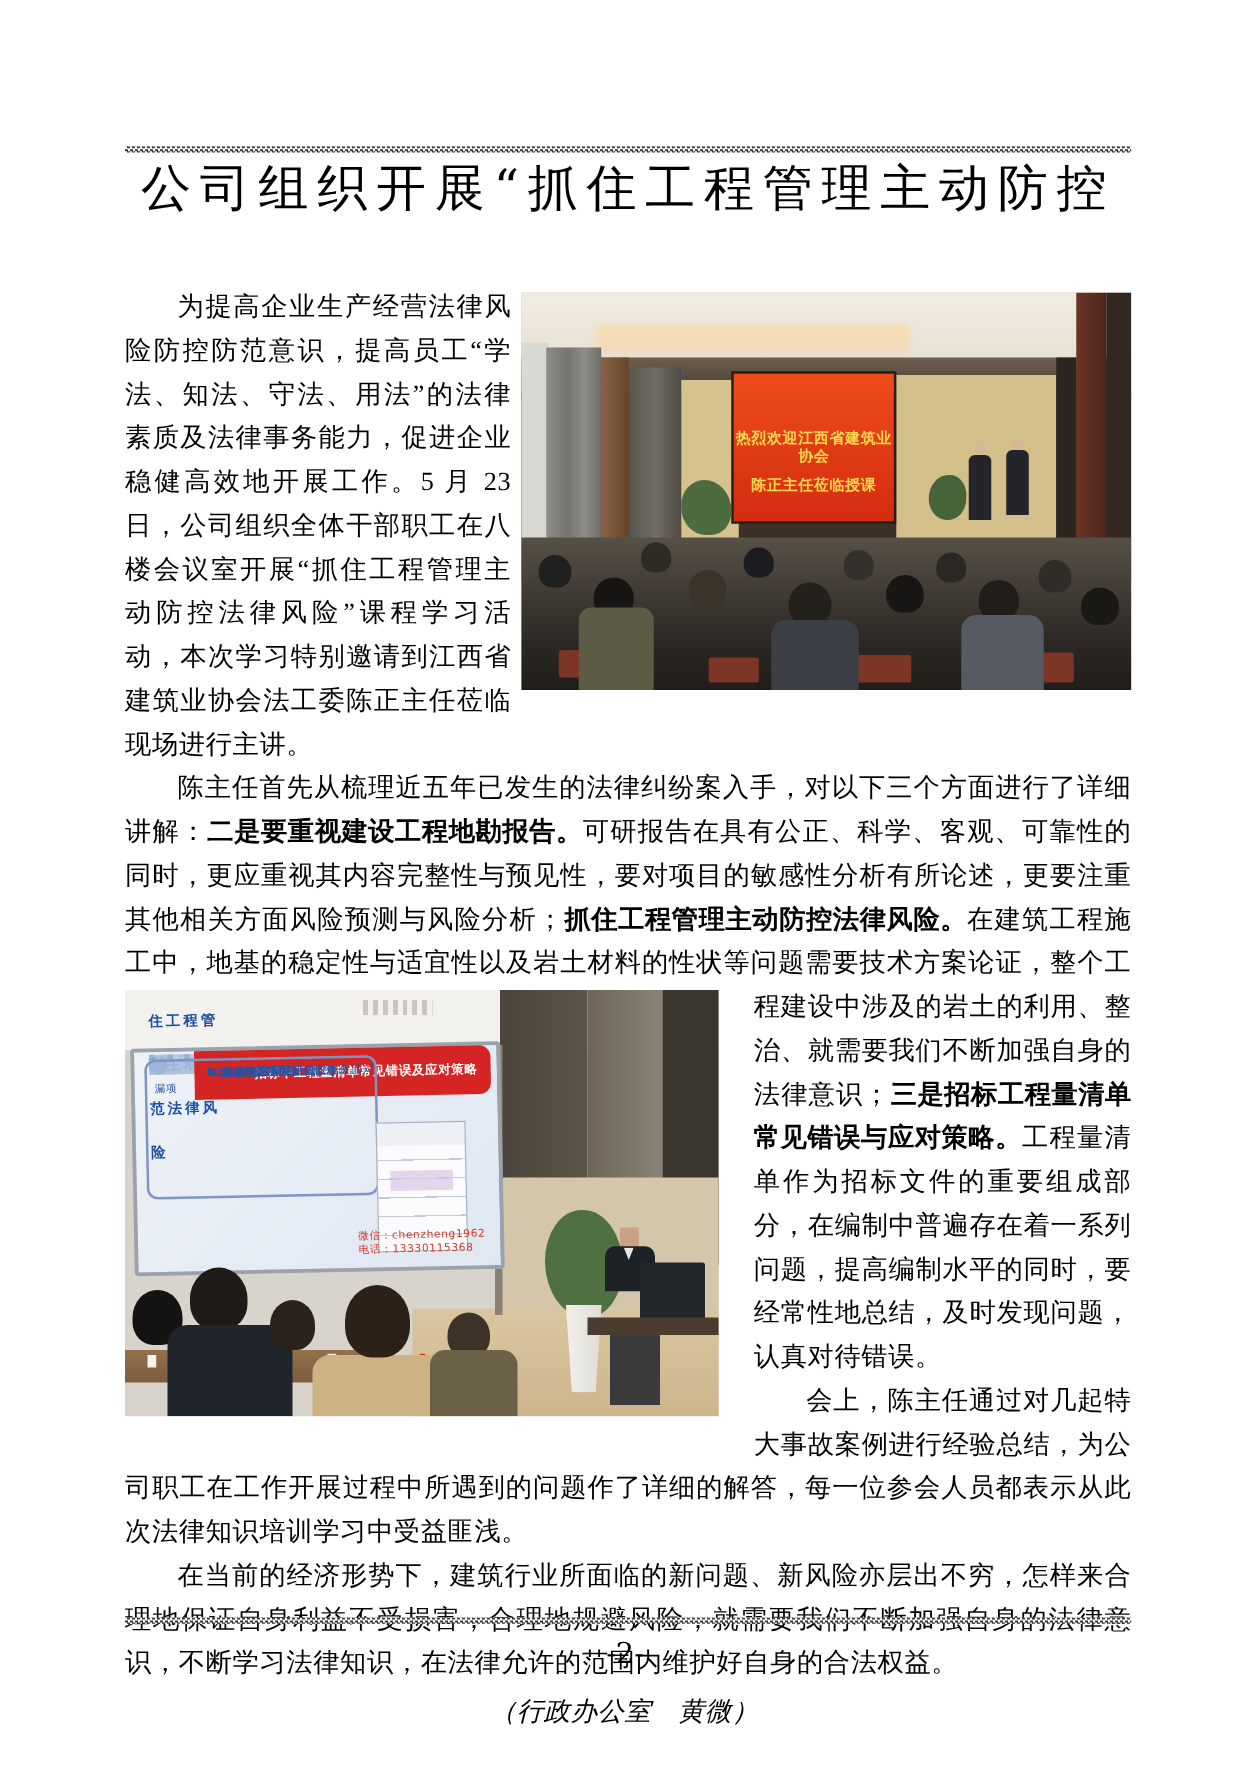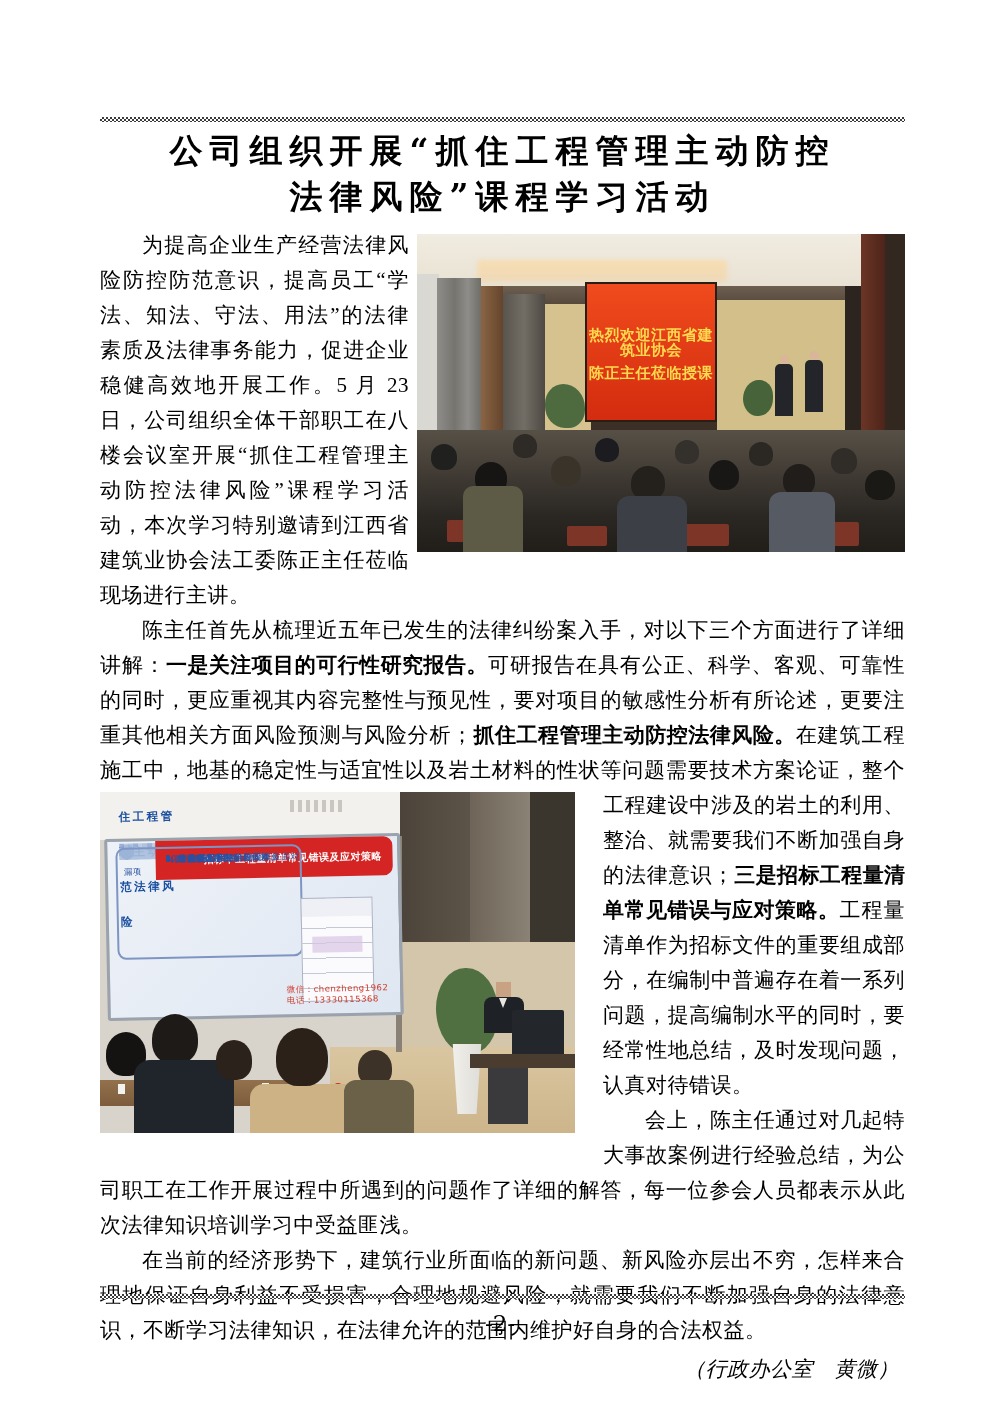--- a/index.html
+++ b/index.html
@@ -16,41 +16,41 @@
   .rule {
     height:5px;
     background: repeating-conic-gradient(#3a3a3a 0% 25%, #ffffff 0% 50%) 0 0 / 4px 4px;
   }
   .top-rule { position:absolute; left:100px; right:95px; top:117px; }
   .bottom-rule { position:absolute; left:100px; right:95px; top:1294px; }
   .title {
     position:absolute; left:100px; right:95px; top:128px;
     text-align:center;
     font-family:"DejaVu Serif", serif;
-    font-weight:bold;
-    font-size:33px;
+    font-weight:normal;
+    font-size:40px;
     line-height:46px;
     letter-spacing:7px;
     color:#000;
   }
   .article {
     position:absolute; left:100px; right:95px; top:228px;
     font-size:21px;
     line-height:35px;
     text-align:justify;
     letter-spacing:0.5px;
   }
   .para { text-indent:2em; }
   .para b {
     font-family:"DejaVu Sans", sans-serif;
     font-weight:bold;
     letter-spacing:0;
   }
   .signature {
-    text-align:right;
+    text-align:center;
     font-style:italic;
     margin-top:4px;
     padding-right:6px;
   }
   .page-number {
     position:absolute; left:0; right:0; top:1310px;
     text-align:center;
     font-size:23px;
     font-family:"DejaVu Serif", serif;
   }
@@ -75,24 +75,24 @@
   .p1-pillar { left:64px; top:52px; width:22px; height:250px;
      background:linear-gradient(90deg,#8a6444,#64452c); }
   .p1-curtain2 { left:86px; top:60px; width:42px; height:240px;
      background:linear-gradient(90deg,#59554e,#726e66 50%,#4e4a43); }
   .p1-khaki-l { left:128px; top:70px; width:46px; height:220px; background:#d5c28e; }
   .p1-khaki-r { left:300px; top:66px; width:128px; height:190px; background:#d3bf8a; }
   .p1-panel-r { left:428px; top:52px; width:16px; height:230px; background:#2c241e; }
   .p1-red-pillar { left:444px; top:0; width:24px; height:300px;
      background:linear-gradient(90deg,#6b3526,#4e241a); }
   .p1-far-right { left:468px; top:0; width:20px; height:318px; background:#33281f; }
-  .p1-screen { left:170px; top:50px; width:128px; height:136px;
+  .p1-screen { left:170px; top:65px; width:128px; height:118px;
      background:linear-gradient(180deg,#f04b1d,#d32c0f);
      box-shadow:0 0 0 2px #2a1d16; color:#ffd94e; text-align:center;
-     font-family:"DejaVu Sans",sans-serif; font-weight:bold; font-size:15px; line-height:15px; }
+     font-family:"DejaVu Sans",sans-serif; font-weight:bold; font-size:12px; line-height:15px; }
   .p1-screen .s1 { position:static; display:block; margin-top:44px; }
   .p1-screen .s2 { position:static; display:block; margin-top:8px; }
   .p1-plant1 { left:128px; top:150px; width:40px; height:44px; background:#4e6b3f;
      border-radius:50% 60% 45% 55%; }
   .p1-plant2 { left:326px; top:146px; width:30px; height:36px; background:#47633a;
      border-radius:55% 45% 50% 50%; }
   .p1-man { width:18px; height:52px; background:#23252b; border-radius:5px 5px 0 0; }
   .p1-man i { position:absolute; left:5px; top:-9px; width:9px; height:9px;
      background:#d9b59a; border-radius:50%; display:block; }
   .p1-audience { left:0; top:196px; width:100%; height:122px;
@@ -172,21 +172,20 @@
 </style>
 </head>
 <body>
 
 <div class="page">
 
   <div class="rule top-rule"></div>
 
   <h1 class="title">
     <span>公司组织开展“抓住工程管理主动防控</span><br>
-    <span>法律风险”课程学习活动</span>
   </h1>
 
   <div class="article">
 
     <div class="photo photo1">
       <div class="p1-ceiling"></div>
       <div class="p1-cove"></div>
       <div class="p1-beam"></div>
       <div class="p1-wall"></div>
       <div class="p1-window"></div>
@@ -230,21 +229,21 @@
       <span style="left:46px; top:252px; width:60px; height:66px; background:#5d5b46; border-radius:10px 10px 0 0;"></span>
       <span style="left:200px; top:262px; width:70px; height:56px; background:#3c4046; border-radius:12px 12px 0 0;"></span>
       <span style="left:352px; top:258px; width:66px; height:60px; background:#555a63; border-radius:12px 12px 0 0;"></span>
     </div>
 
     <p class="para">
       <span>为提高企业生产经营法律风险防控防范意识，提高员工“学法、知法、守法、用法”的法律素质及法律事务能力，促进企业稳健高效地开展工作。5 月 23 日，公司组织全体干部职工在八楼会议室开展“抓住工程管理主动防控法律风险”课程学习活动，本次学习特别邀请到江西省建筑业协会法工委陈正主任莅临现场进行主讲。</span>
     </p>
 
     <p class="para">
-      <span>陈主任首先从梳理近五年已发生的法律纠纷案入手，对以下三个方面进行了详细讲解：</span><b>一是关注项目的可行性研究报告。</b><span>可研报告在具有公正、科学、客观、可靠性的同时，更应重视其内容完整性与预见性，要对项目的敏感性分析有所论述，更要注重其他相关方面风险预测与风险分析；</span><b>抓住工程管理主动防控法律风险。</b><span>在建筑工程施工中，地基的稳定性与适宜性以及岩土材料的性状等</span><span class="photo photo2">
+      <span>陈主任首先从梳理近五年已发生的法律纠纷案入手，对以下三个方面进行了详细讲解：</span><b>二是要重视建设工程地勘报告。</b><span>可研报告在具有公正、科学、客观、可靠性的同时，更应重视其内容完整性与预见性，要对项目的敏感性分析有所论述，更要注重其他相关方面风险预测与风险分析；</span><b>抓住工程管理主动防控法律风险。</b><span>在建筑工程施工中，地基的稳定性与适宜性以及岩土材料的性状等</span><span class="photo photo2">
           <span class="p2-ceiling"></span>
           <span class="p2-vent"></span>
           <span class="p2-wall-dark"></span>
           <span class="p2-wall-mid"></span>
           <span class="p2-wall-far"></span>
           <span class="p2-wall-beige"></span>
           <span class="p2-floor"></span>
           <span class="p2-doorline"></span>
           <span class="p2-screen">
             <span class="p2-sc-head">

